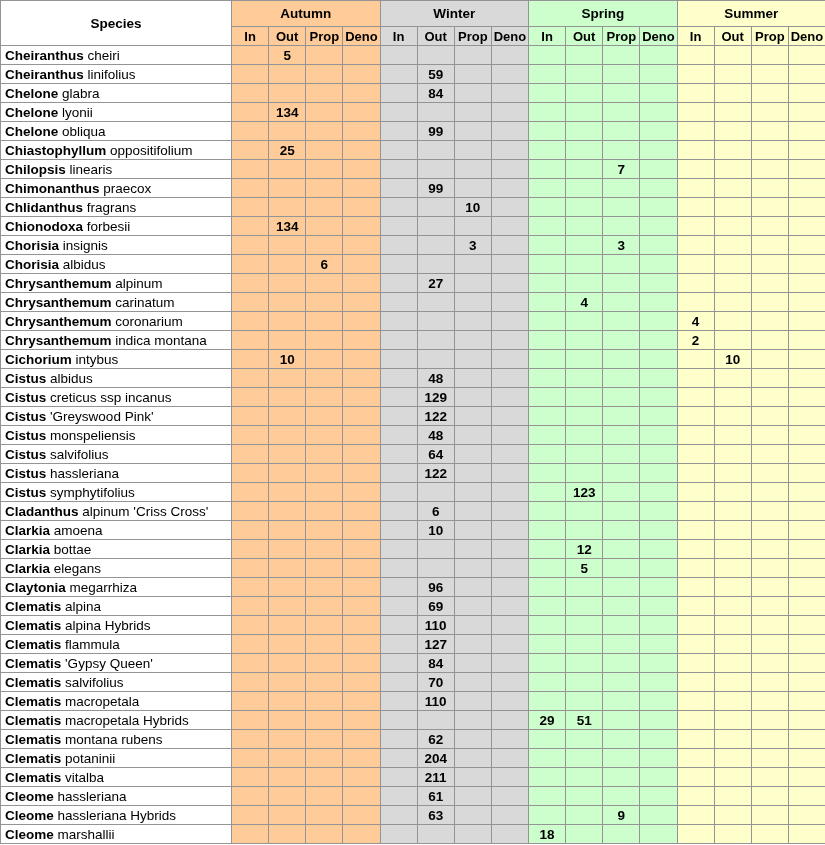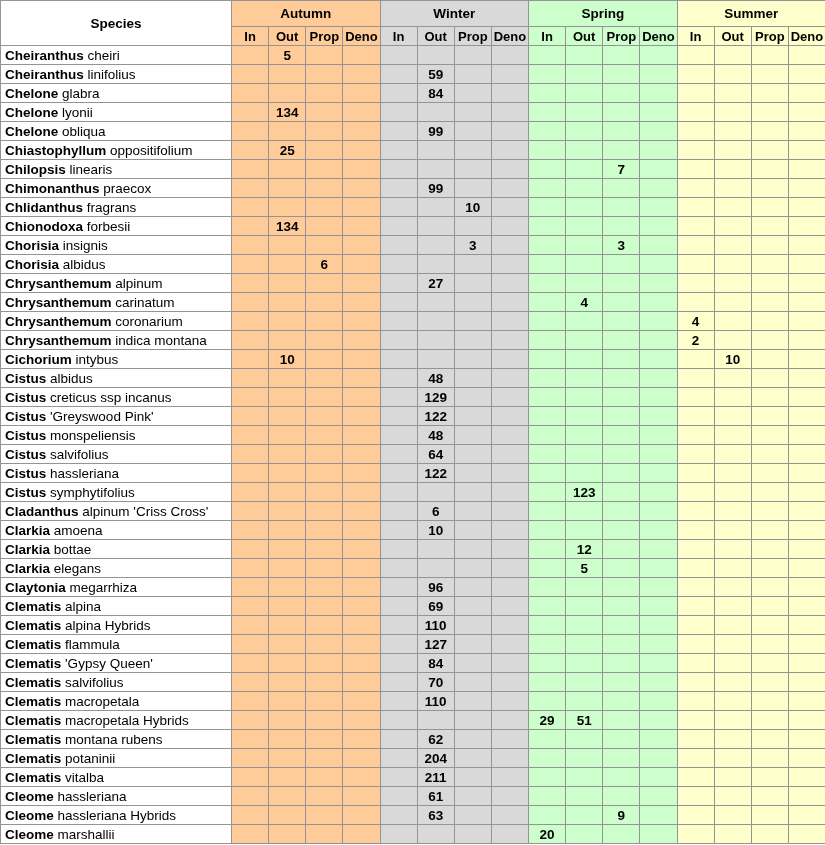--- a/index.html
+++ b/index.html
@@ -861,21 +861,21 @@
         <tr>
           <td class="species"><span class="name-wrap"><span class="genus">Cleome</span> <span class="epithet">marshallii</span></span></td>
           <td class="val" style="background-color: rgb(255, 204, 153);"></td>
           <td class="val" style="background-color: rgb(255, 204, 153);"></td>
           <td class="val" style="background-color: rgb(255, 204, 153);"></td>
           <td class="val" style="background-color: rgb(255, 204, 153);"></td>
           <td class="val" style="background-color: rgb(217, 217, 217);"></td>
           <td class="val" style="background-color: rgb(217, 217, 217);"></td>
           <td class="val" style="background-color: rgb(217, 217, 217);"></td>
           <td class="val" style="background-color: rgb(217, 217, 217);"></td>
-          <td class="val" style="background-color: rgb(204, 255, 204);">20</td>
+          <td class="val" style="background-color: rgb(204, 255, 204);">18</td>
           <td class="val" style="background-color: rgb(204, 255, 204);"></td>
           <td class="val" style="background-color: rgb(204, 255, 204);"></td>
           <td class="val" style="background-color: rgb(204, 255, 204);"></td>
           <td class="val" style="background-color: rgb(255, 255, 204);"></td>
           <td class="val" style="background-color: rgb(255, 255, 204);"></td>
           <td class="val" style="background-color: rgb(255, 255, 204);"></td>
           <td class="val" style="background-color: rgb(255, 255, 204);"></td>
         </tr>
       </tbody>
   </table>

